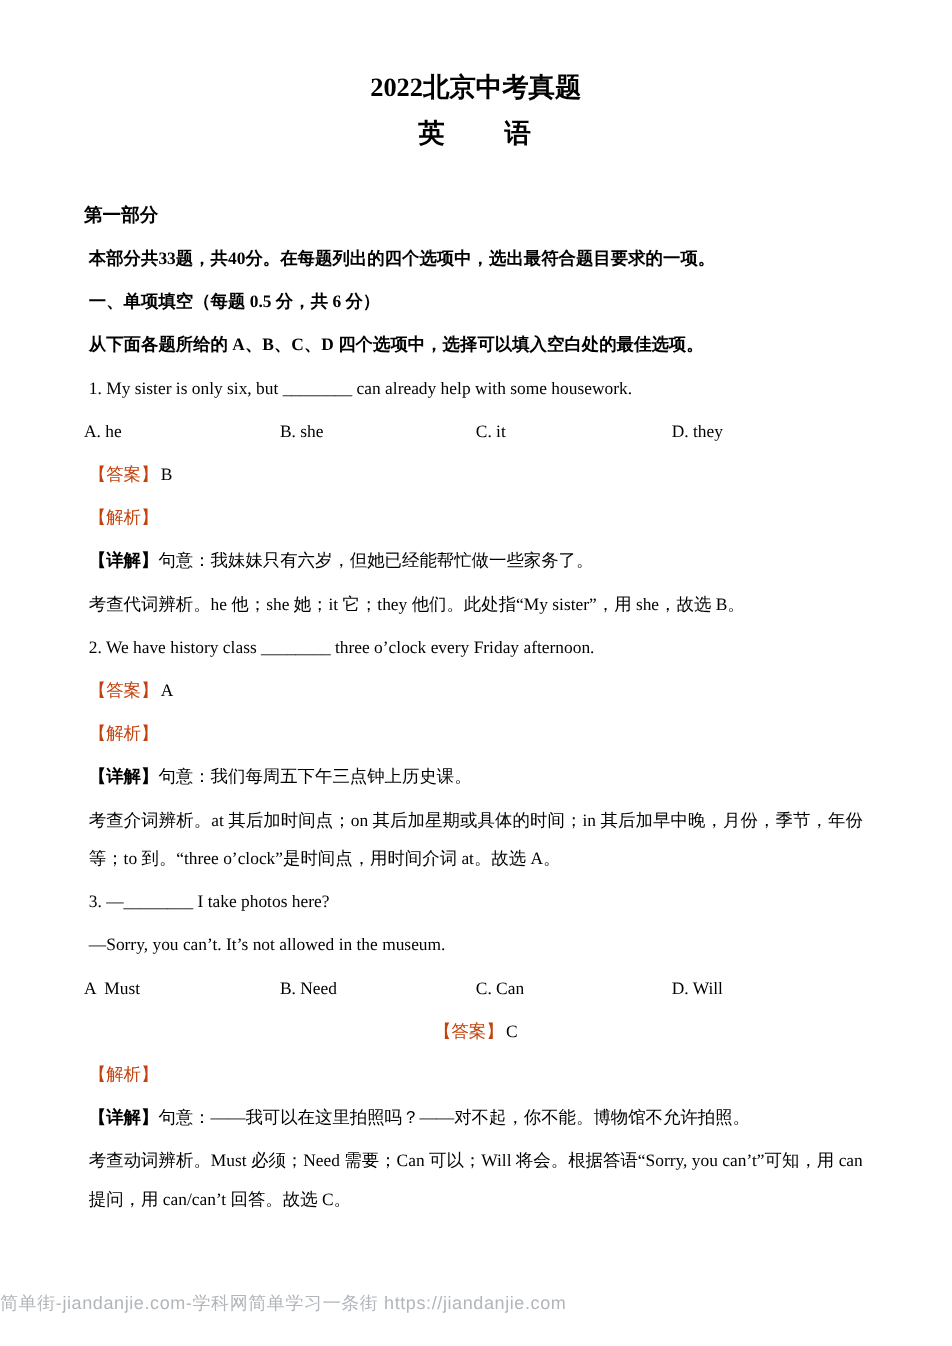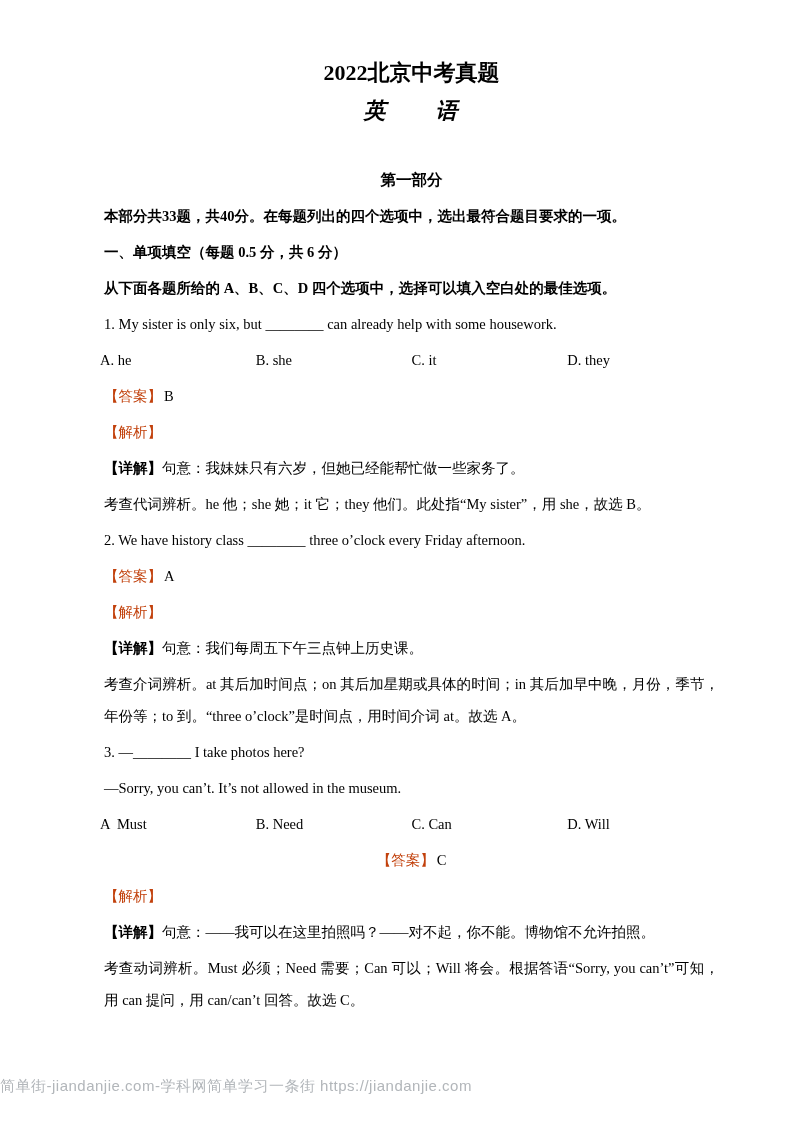--- a/index.html
+++ b/index.html
@@ -1,37 +1,36 @@
 <!DOCTYPE html>
 <html><head>
 <meta charset="utf-8">
 <style>
   html,body{margin:0;padding:0;background:#ffffff;}
   .page{
     position:relative;
     width:793px;height:1122px;
     box-sizing:border-box;
-    padding:56px 70px 0 100px;
+    padding:56px 70px 0 70px;
     background:#ffffff;
     color:#000;
     font-family:"Liberation Serif","DejaVu Serif",serif;
     overflow:hidden;
   }
   .title{
     margin:0;text-align:center;
     font-size:22px;font-weight:bold;line-height:34px;
   }
   .subtitle{
     margin:4px 0 36px 0;text-align:center;
     font-size:22px;font-weight:bold;line-height:34px;
     letter-spacing:2px;
-    font-style:italic;
   }
   .section-heading{
-    margin:0;text-align:center;
+    margin:0;text-align:left;
     font-size:15.5px;font-weight:bold;line-height:32px;
   }
   p.line{
     margin:4px;font-size:14.5px;line-height:32px;
   }
   p.bold{font-weight:bold;}
   .options{
     display:flex;font-size:14.5px;line-height:32px;align-items:flex-end;
   }
   .options .opt{

